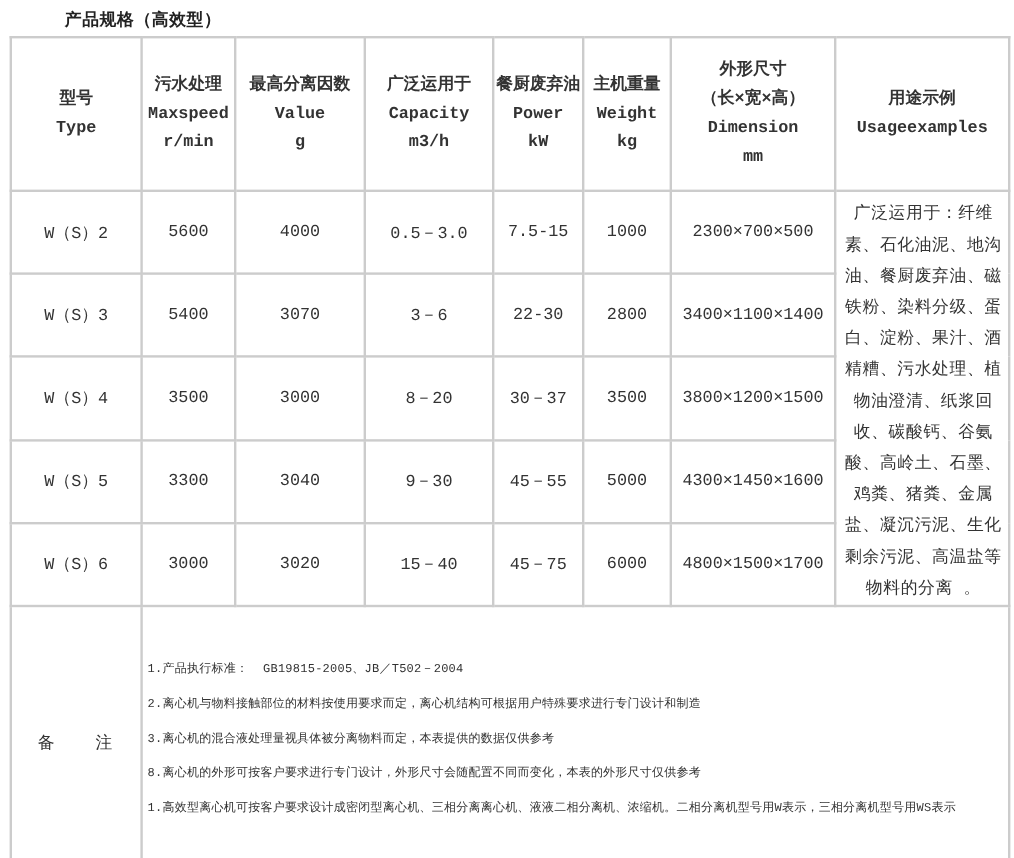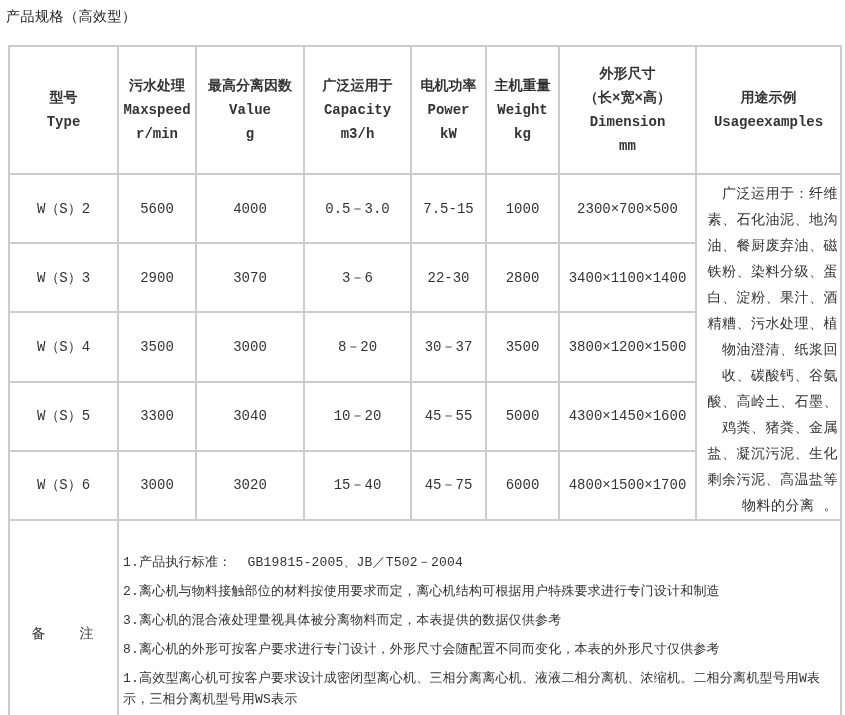--- a/index.html
+++ b/index.html
@@ -6,24 +6,25 @@
   html, body {
     width: 845px;
     background: #ffffff;
     font-family: "Liberation Sans", "DejaVu Sans", sans-serif;
     color: #333333;
   }
   body { padding: 5px 5px 0 4px; }
 
   .page-title {
     font-size: 14px;
-    font-weight: normal;
+    font-weight: bold;
     color: #222222;
-    padding: 3px 0 19px 2px;
+    padding: 3px 0 4px 2px;
     letter-spacing: 0.5px;
+    margin-left: 48px;
   }
 
   table.spec-table {
     border-collapse: collapse;
     table-layout: fixed;
     margin-left: 4px;
     width: 832px;
     font-family: "Liberation Mono", "DejaVu Sans Mono", monospace;
   }
   .spec-table td {
@@ -44,21 +45,21 @@
   col.c6 { width: 73px; }
   col.c7 { width: 137px; }
   col.c8 { width: 145px; }
 
   tr.header-row td { height: 128px; font-weight: bold; }
   .hline { display: block; line-height: 24px; }
 
   tr.data-row td { height: 64px; }
 
   td.usage-cell {
-    text-align: right;
+    text-align: center;
     vertical-align: top;
     padding: 6px 2px 0 4px;
     font-size: 14px;
     line-height: 26px;
     letter-spacing: 0.5px;
     margin-left: 32px;
   }
 
   tr.remarks-row td { height: 228px; }
   td.remarks-label {
@@ -66,21 +67,21 @@
     vertical-align: middle;
     text-align: center;
     letter-spacing: 2px;
   }
   td.remarks-notes {
     text-align: left;
     vertical-align: middle;
     padding: 10px 8px 10px 4px;
   }
   .note-item {
-    font-size: 13px;
+    font-size: 10px;
     line-height: 21px;
     margin: 2px 0 8px 0;
     white-space: pre-wrap;
     letter-spacing: 0.2px;
   }
 </style>
 </head>
 <body>
 
 <div class="page-title">产品规格（高效型）</div>
@@ -112,21 +113,21 @@
       <span class="hline">最高分离因数</span>
       <span class="hline">Value</span>
       <span class="hline">g</span>
     </td>
     <td>
       <span class="hline">广泛运用于</span>
       <span class="hline">Capacity</span>
       <span class="hline">m3/h</span>
     </td>
     <td>
-      <span class="hline">电机功率</span>
+      <span class="hline">餐厨废弃油</span>
       <span class="hline">Power</span>
       <span class="hline">kW</span>
     </td>
     <td>
       <span class="hline">主机重量</span>
       <span class="hline">Weight</span>
       <span class="hline">kg</span>
     </td>
     <td>
       <span class="hline">外形尺寸</span>
@@ -145,41 +146,41 @@
     <td>5600</td>
     <td>4000</td>
     <td>0.5－3.0</td>
     <td>7.5-15</td>
     <td>1000</td>
     <td>2300×700×500</td>
     <td class="usage-cell" rowspan="5">广泛运用于：纤维素、石化油泥、地沟油、餐厨废弃油、磁铁粉、染料分级、蛋白、淀粉、果汁、酒精糟、污水处理、植物油澄清、纸浆回收、碳酸钙、谷氨酸、高岭土、石墨、鸡粪、猪粪、金属盐、凝沉污泥、生化剩余污泥、高温盐等物料的分离 。</td>
   </tr>
   <tr class="data-row">
     <td>W（S）3</td>
-    <td>2900</td>
+    <td>5400</td>
     <td>3070</td>
     <td>3－6</td>
     <td>22-30</td>
     <td>2800</td>
     <td>3400×1100×1400</td>
   </tr>
   <tr class="data-row">
     <td>W（S）4</td>
     <td>3500</td>
     <td>3000</td>
     <td>8－20</td>
     <td>30－37</td>
     <td>3500</td>
     <td>3800×1200×1500</td>
   </tr>
   <tr class="data-row">
     <td>W（S）5</td>
     <td>3300</td>
     <td>3040</td>
-    <td>10－20</td>
+    <td>9－30</td>
     <td>45－55</td>
     <td>5000</td>
     <td>4300×1450×1600</td>
   </tr>
   <tr class="data-row">
     <td>W（S）6</td>
     <td>3000</td>
     <td>3020</td>
     <td>15－40</td>
     <td>45－75</td>

